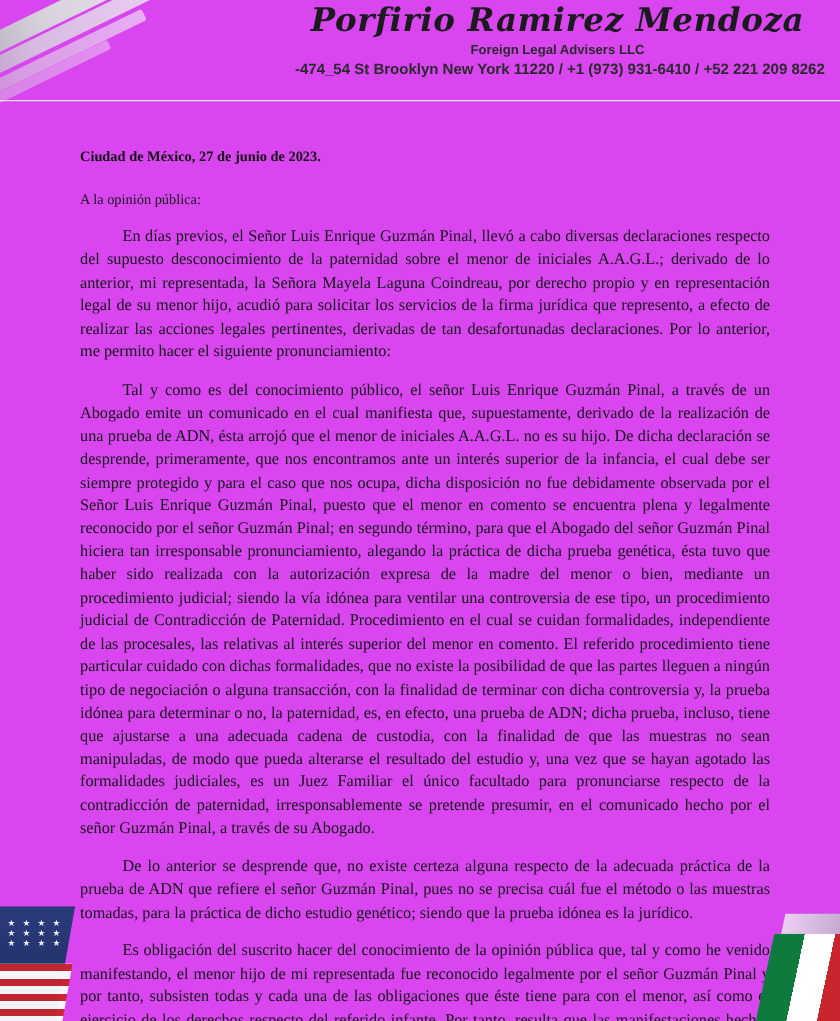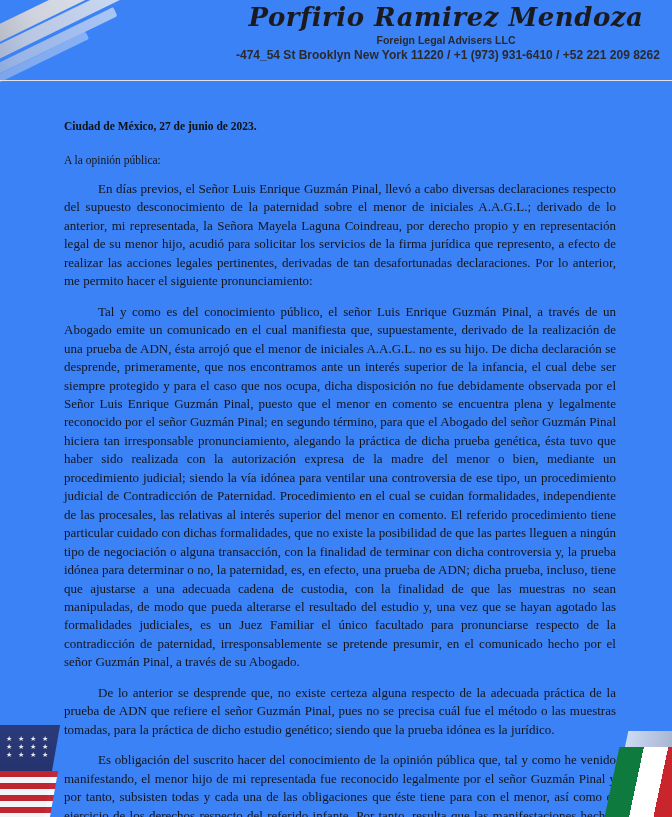--- a/index.html
+++ b/index.html
@@ -4,21 +4,21 @@
 <style>
   html, body {
     margin: 0;
     padding: 0;
     background: #ffffff;
   }
   .page {
     position: relative;
     width: 672px;
     height: 817px;
-    background: #3b82f6;
+    background: #d946ef;
     overflow: hidden;
     font-family: "Liberation Serif", serif;
     color: #17171a;
   }
 
   
   .letterhead {
     position: absolute;
     top: 0; left: 0; right: 0;
     height: 78px;

